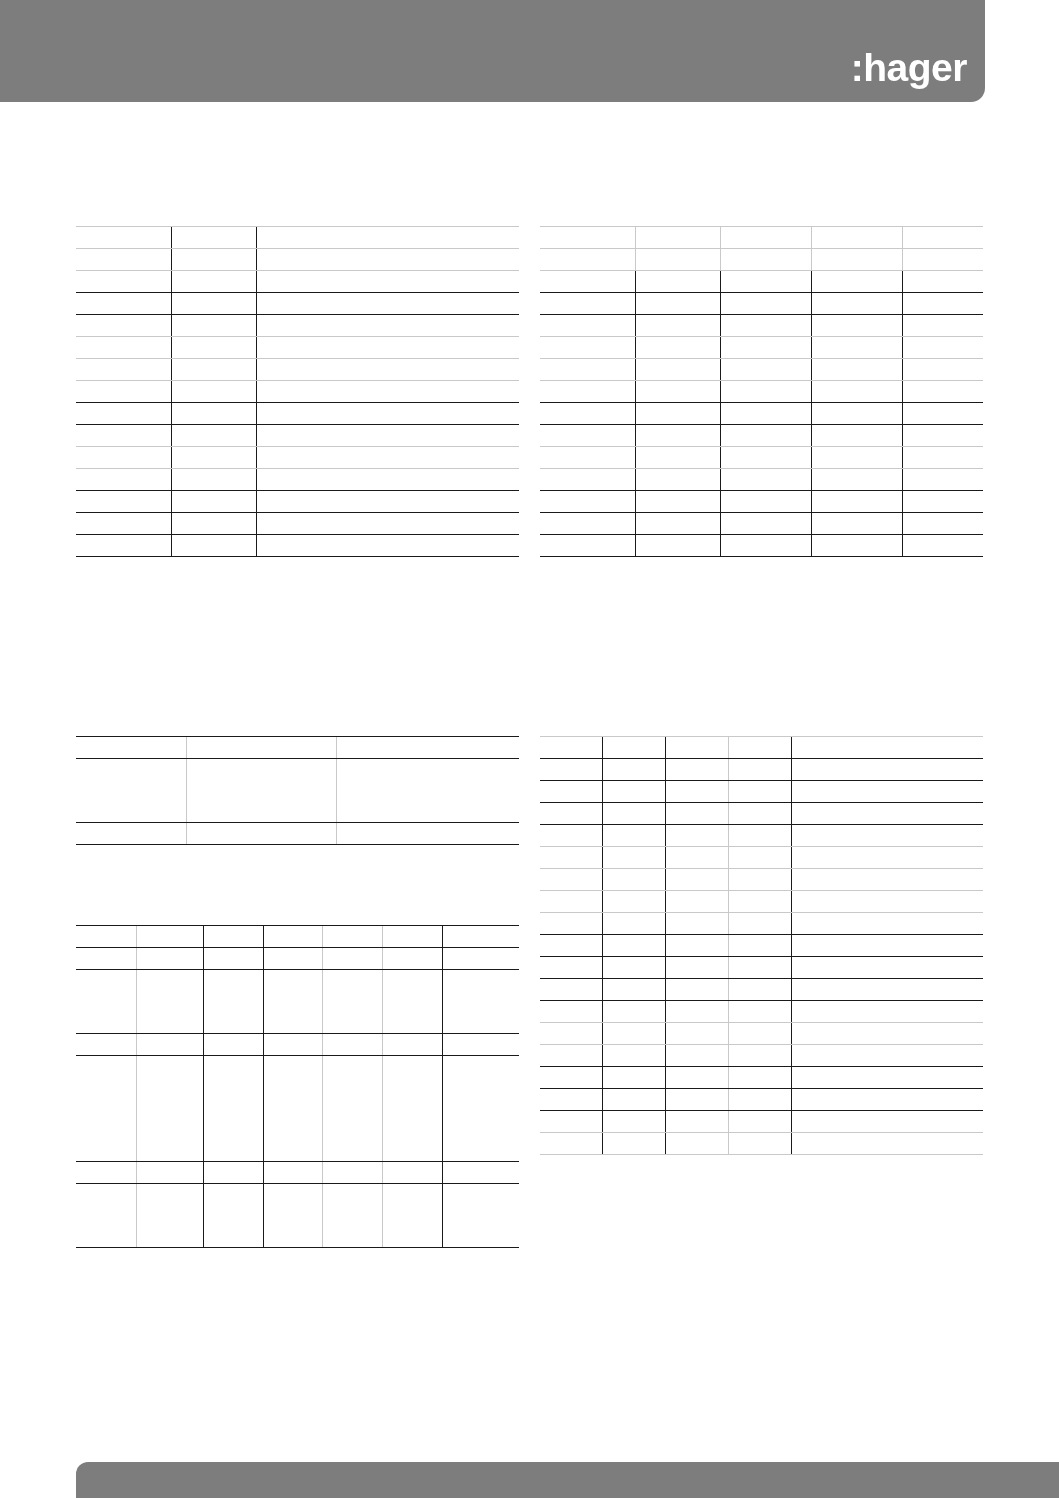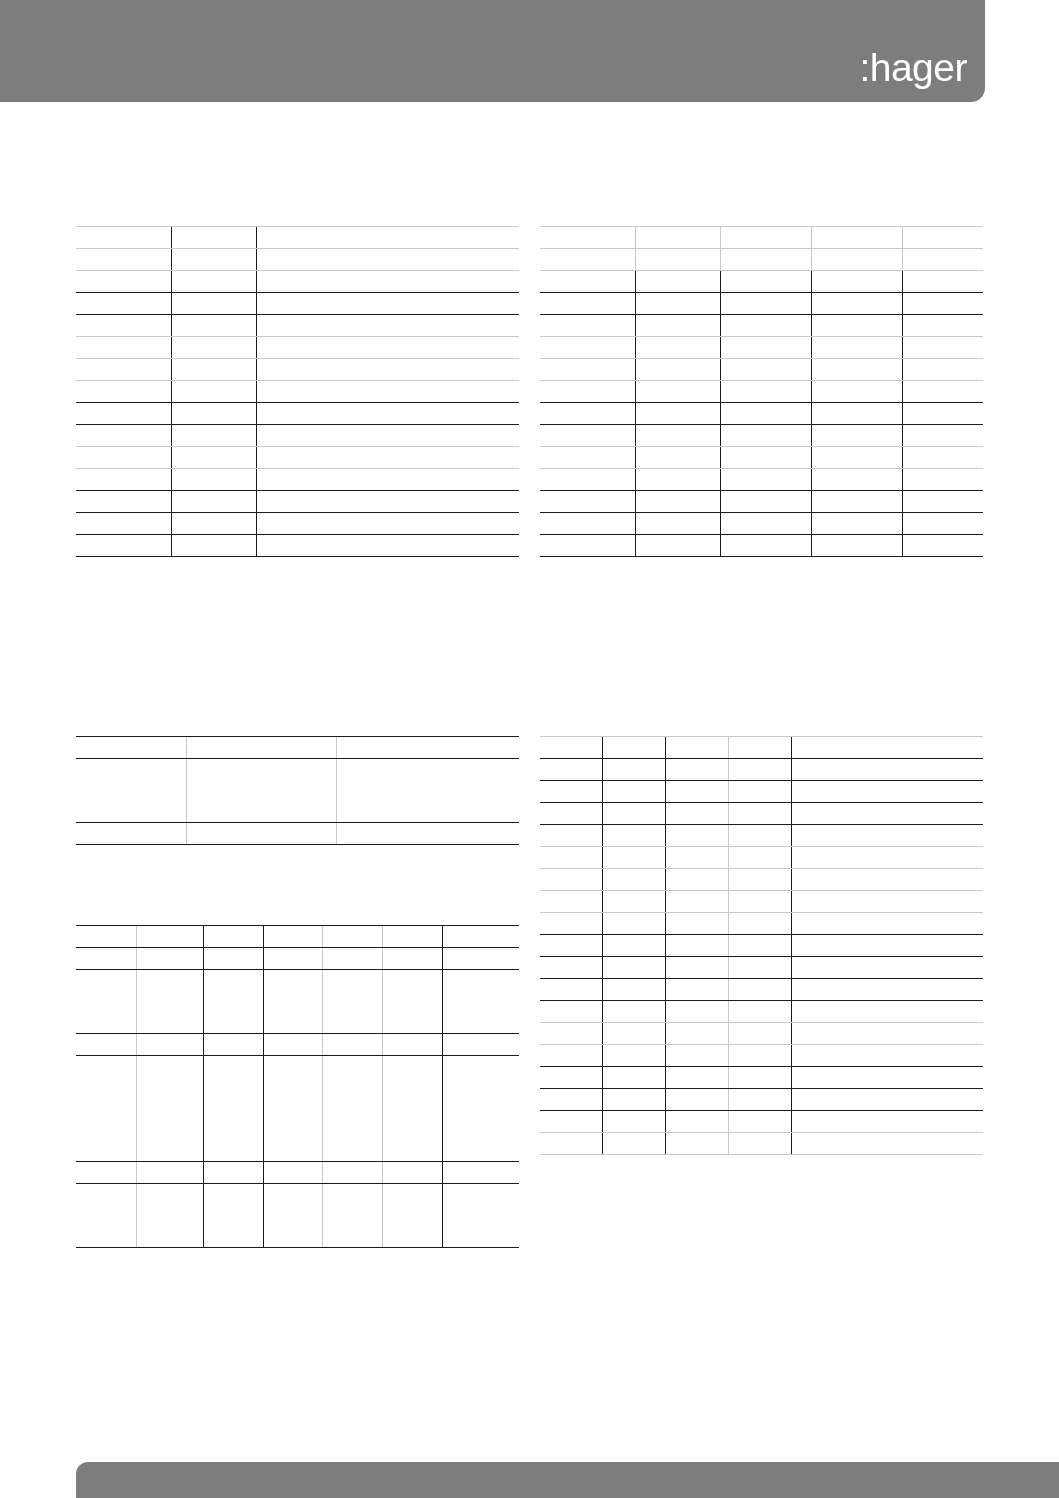--- a/index.html
+++ b/index.html
@@ -25,21 +25,21 @@
     background: #7d7d7d;
     border-bottom-right-radius: 14px;
     border-top-right-radius: 0;
   }
   .brand {
     position: absolute;
     right: 18px;
     top: 48px;
     color: #ffffff;
     font-size: 39px;
-    font-weight: normal;
+    font-weight: bold;
     letter-spacing: -0.5px;
     line-height: 1;
     font-family: "Liberation Sans", sans-serif;
     text-align: right;
   }
 
   
   .footer-bar {
     position: absolute;
     left: 76px;

